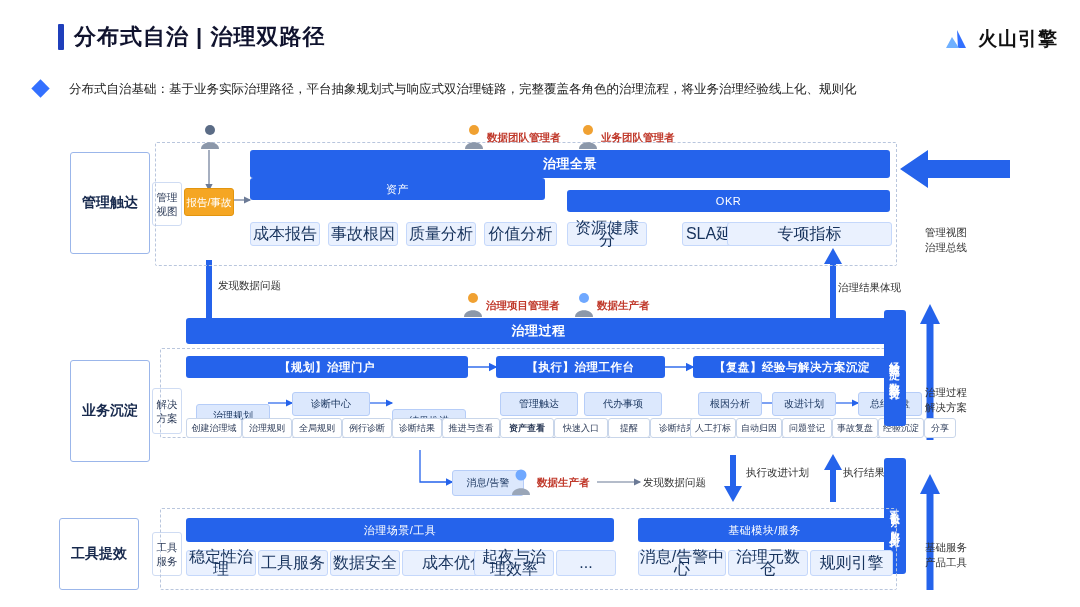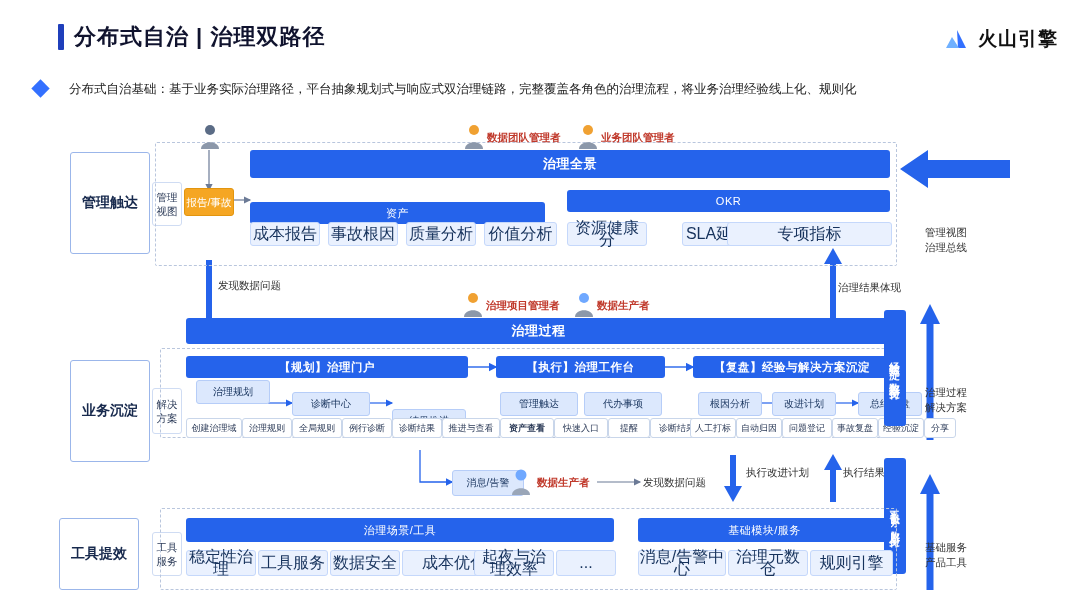--- a/index.html
+++ b/index.html
@@ -179,21 +179,21 @@
         <circle cx="10" cy="6" r="5" fill="#f0a132"></circle>
         <path d="M1 25 C1 16 19 16 19 25 Z" fill="#8c98aa"></path>
       </svg>
     </div>
     <div class="abs person-label" style="left:601px;top:11px;">业务团队管理者</div>
 
     <div class="abs chip orange" style="left:184px;top:68px;width:48px;height:26px;">报告/事故</div>
 
     <div class="abs bar-blue" style="left:250px;top:30px;width:640px;height:28px;">治理全景</div>
 
-    <div class="abs bar-blue sm" style="left:250px;top:82px;width:295px;height:22px;">资产</div>
+    <div class="abs bar-blue sm" style="left:250px;top:58px;width:295px;height:22px;">资产</div>
     <div class="abs bar-blue sm" style="left:567px;top:70px;width:323px;height:22px;">OKR</div>
 
     <div class="abs chip" style="left:250px;top:102px;width:68px;height:22px;">成本报告</div>
     <div class="abs chip" style="left:328px;top:102px;width:68px;height:22px;">事故根因</div>
     <div class="abs chip" style="left:406px;top:102px;width:68px;height:22px;">质量分析</div>
     <div class="abs chip" style="left:484px;top:102px;width:71px;height:22px;">价值分析</div>
 
     <div class="abs chip" style="left:567px;top:102px;width:78px;height:22px;">资源健康分</div>
     <div class="abs chip" style="left:636px;top:102px;width:68px;height:22px;margin-left:46px;">SLA延迟</div>
     <div class="abs chip" style="left:727px;top:102px;width:163px;height:22px;">专项指标</div>
@@ -227,21 +227,21 @@
     </div>
 
     <div class="abs dash-box" style="left:160px;top:228px;width:735px;height:88px;"></div>
 
     <div class="abs bar-blue" style="left:186px;top:198px;width:705px;height:26px;">治理过程</div>
 
     <div class="abs bar-blue mid" style="left:186px;top:236px;width:282px;height:22px;">【规划】治理门户</div>
     <div class="abs bar-blue mid" style="left:496px;top:236px;width:169px;height:22px;">【执行】治理工作台</div>
     <div class="abs bar-blue mid" style="left:693px;top:236px;width:198px;height:22px;">【复盘】经验与解决方案沉淀</div>
 
-    <div class="abs chip mid" style="left:196px;top:260px;width:72px;height:22px;">治理规划</div>
+    <div class="abs chip mid" style="left:196px;top:284px;width:72px;height:22px;">治理规划</div>
     <div class="abs chip mid" style="left:292px;top:272px;width:76px;height:22px;">诊断中心</div>
     <div class="abs chip mid" style="left:392px;top:289px;width:72px;height:22px;font-family:Liberation Serif, serif;">结果推进</div>
 
     <div class="abs chip mid" style="left:500px;top:272px;width:76px;height:22px;">管理触达</div>
     <div class="abs chip mid" style="left:584px;top:272px;width:76px;height:22px;">代办事项</div>
 
     <div class="abs chip mid" style="left:698px;top:272px;width:62px;height:22px;">根因分析</div>
     <div class="abs chip mid" style="left:772px;top:272px;width:62px;height:22px;">改进计划</div>
     <div class="abs chip mid" style="left:858px;top:272px;width:62px;height:22px;">总结复盘</div>
 

